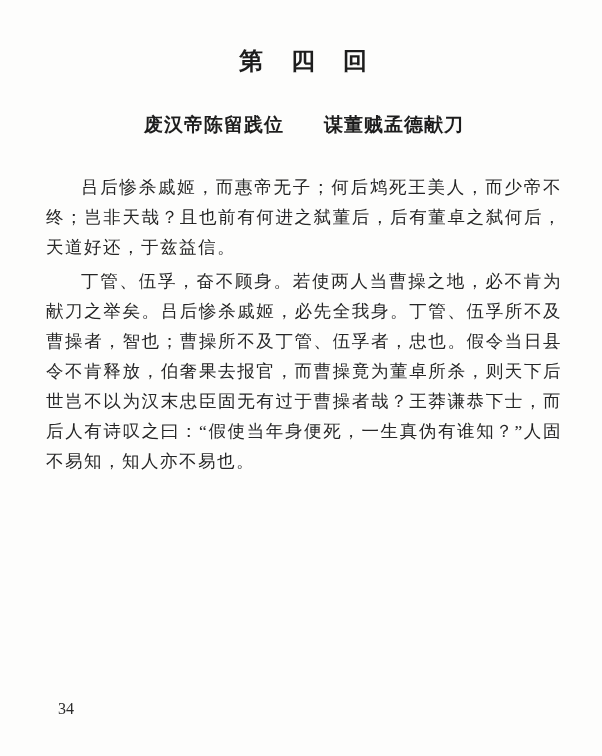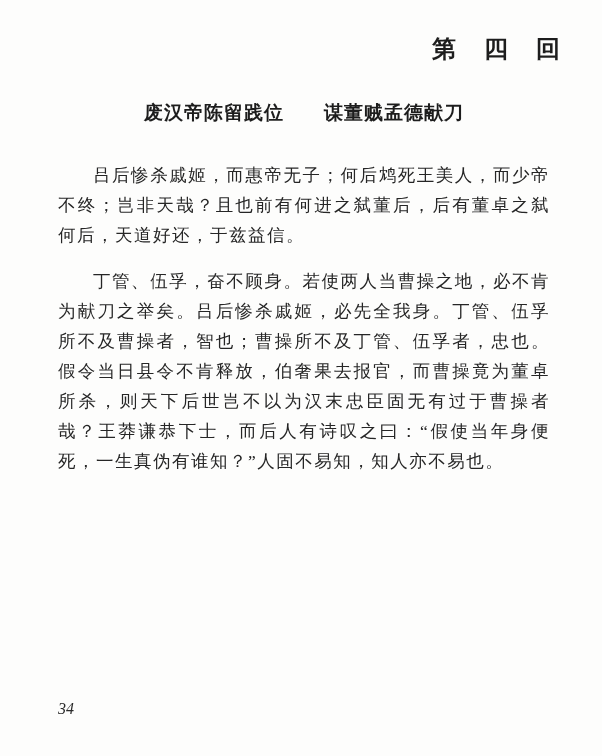--- a/index.html
+++ b/index.html
@@ -13,22 +13,22 @@
     height: 756px;
     margin: 0 auto;
     background: #fdfdfc;
     box-sizing: border-box;
     padding: 30px 36px 0 42px;
     font-family: "Liberation Serif", "DejaVu Serif", serif;
     color: #242424;
     overflow: hidden;
   }
   .chapter-title {
-    margin: 4px;
-    text-align: right;
+    margin: 16px;
+    text-align: center;
     font-family: "Liberation Sans", "DejaVu Sans", sans-serif;
     font-size: 24px;
     font-weight: bold;
     letter-spacing: 2px;
     line-height: 30px;
     color: #1d1d1d;
   }
   .chapter-subtitle {
     margin: 34px 0 0 0;
     text-align: center;
@@ -42,29 +42,28 @@
   .body-text {
     margin-top: 32px;
     font-size: 17.5px;
     line-height: 30px;
     text-align: justify;
     text-justify: inter-ideograph;
     letter-spacing: 1.5px;
     color: #262626;
   }
   .body-text p {
-    margin: 16px;
+    margin: 4px;
     text-indent: 2em;
   }
   .page-number {
     position: absolute;
     left: 58px;
     bottom: 38px;
     font-family: "Liberation Serif", "DejaVu Serif", serif;
-    font-style: italic;
     font-size: 16px;
     color: #2a2a2a;
   }
 </style>
 </head>
 <body>
 
 <div class="page">
 
   <h1 class="chapter-title">第　四　回</h1>

